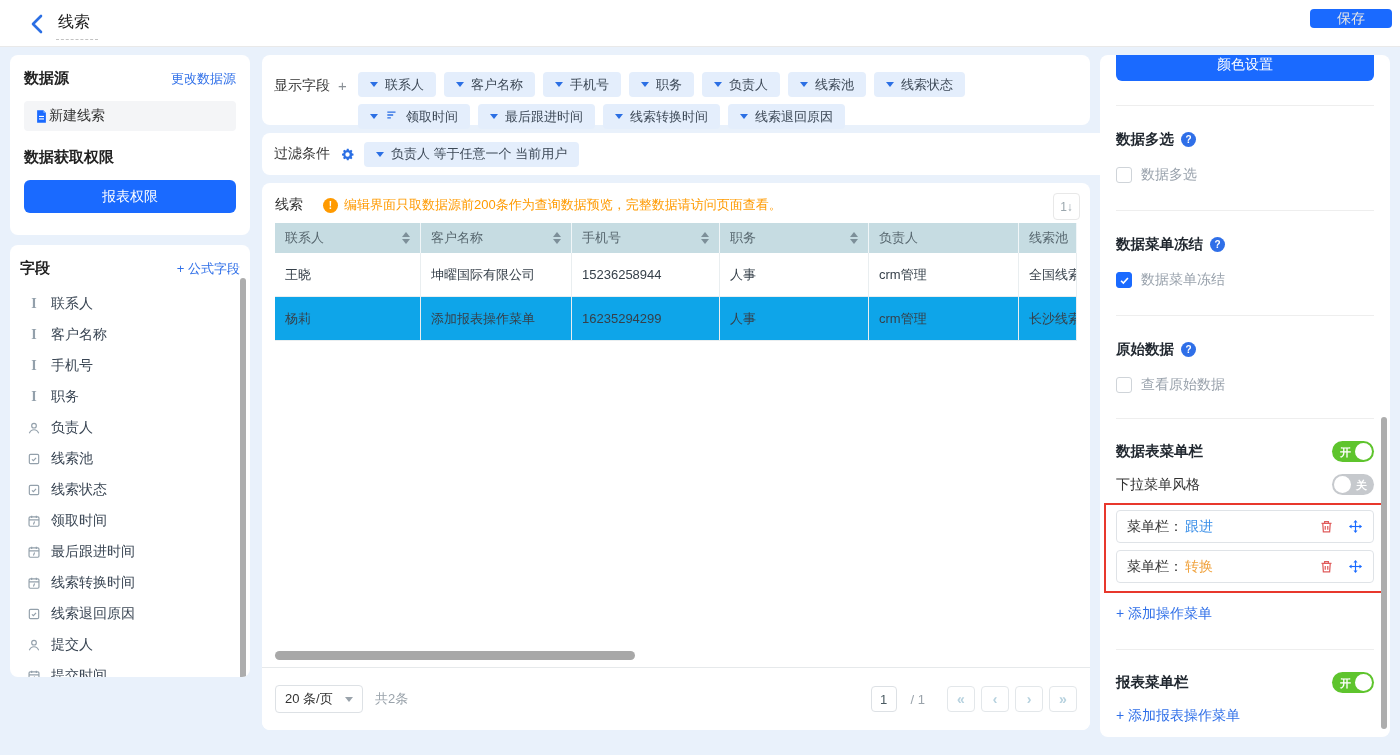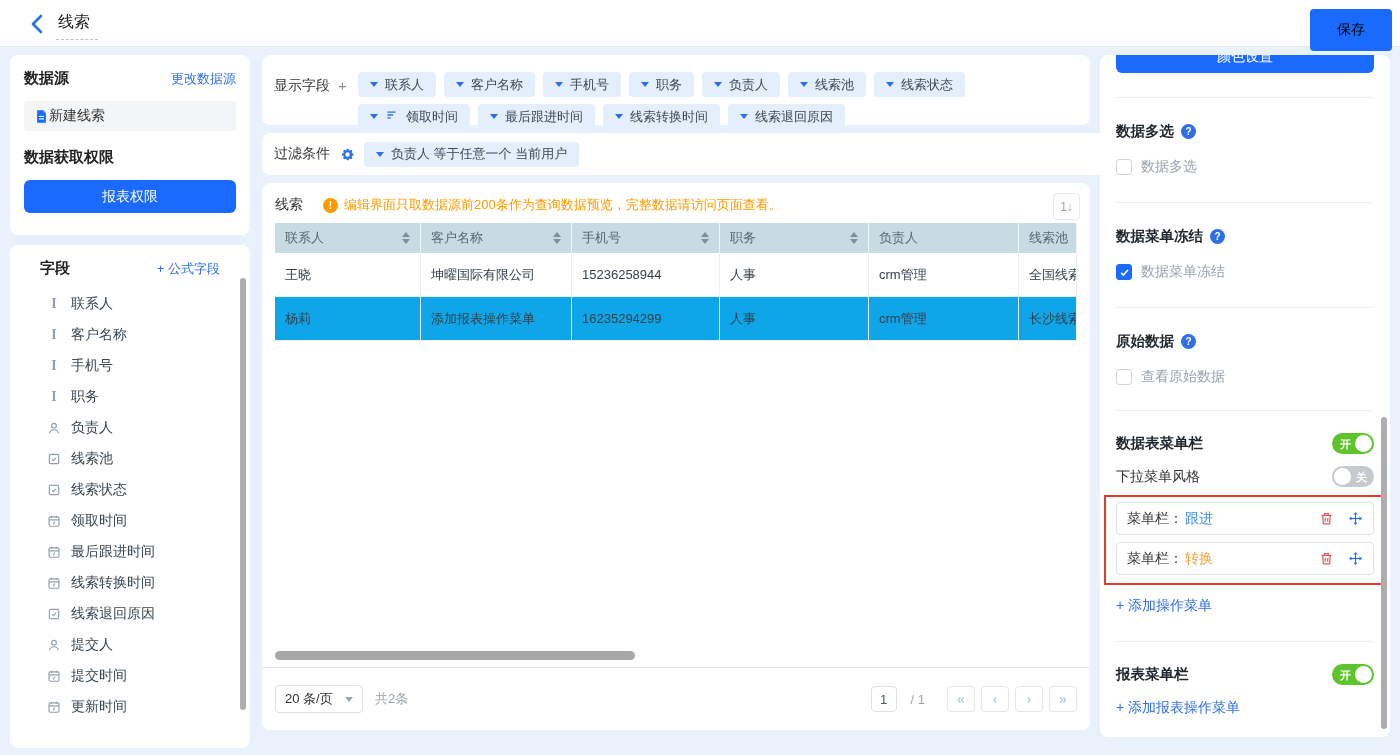--- a/index.html
+++ b/index.html
@@ -10,32 +10,32 @@
     background: #e9f1fb;
     overflow: hidden;
     color: #333;
   }
   .card { position:absolute; background:#fff; border-radius:8px; }
 
   
   #topbar { position:absolute; left:0; top:0; width:1400px; height:47px; background:#fff; border-bottom:1px solid #e9e9e9; z-index:5; }
   .back-btn { position:absolute; left:26px; top:12px; width:24px; height:24px; cursor:pointer; }
   .page-title { position:absolute; left:56px; top:12px; font-size:16px; color:#222; padding:0 8px 6px 2px; border-bottom:1px dashed #c2c2c2; }
-  .save-btn { position:absolute; right:8px; top:9px; width:82px; height:42px; background:#1a6aff; color:#000000; border:none; border-radius:4px; font-size:14px; display:flex; align-items:center; justify-content:center; cursor:pointer; font-family:inherit; }
+  .save-btn { position:absolute; right:8px; top:9px; width:82px; height:19px; background:#1a6aff; color:#e5e5e5; border:none; border-radius:4px; font-size:14px; display:flex; align-items:center; justify-content:center; cursor:pointer; font-family:inherit; }
 
   
   #card-ds { left:10px; top:55px; width:240px; height:180px; padding:14px; }
   .row-between { display:flex; justify-content:space-between; align-items:center; }
   .sec-h { font-size:15px; font-weight:bold; color:#222; }
   .link-blue { font-size:13px; color:#2f6fe8; cursor:pointer; }
   .ds-item { margin-top:13px; height:30px; background:#f4f5f7; border-radius:4px; display:flex; align-items:center; padding:0 9px; font-size:14px; color:#333; }
   .perm-title { margin-top:17px; font-size:15px; font-weight:bold; color:#222; }
   .perm-btn { margin-top:13px; width:100%; height:33px; background:#1a6aff; border:none; border-radius:6px; color:#fff; font-size:14px; display:flex; align-items:center; justify-content:center; cursor:pointer; font-family:inherit; }
 
-  #card-fields { left:10px; top:245px; width:240px; height:503px; padding:14px 30px 8px; overflow:hidden; }
+  #card-fields { left:10px; top:245px; width:240px; height:432px; padding:14px 10px 8px; overflow:hidden; }
   .field-list { margin-top:10px; }
   .field-row { height:31px; display:flex; align-items:center; gap:9px; padding-left:6px; font-size:14px; color:#3a4654; cursor:pointer; }
   .fi { width:16px; height:16px; display:inline-flex; align-items:center; justify-content:center; flex:0 0 16px; }
   .fi-text { font-family:"Liberation Serif", serif; font-size:14px; color:#93a0ab; font-weight:bold; line-height:1; }
   .v-thumb { position:absolute; width:6px; background:#adadad; border-radius:3px; }
 
   
   #card-display { left:262px; top:55px; width:828px; height:70px; padding:17px 12px; display:flex; gap:8px; }
   .df-label { padding-top:5px; display:flex; gap:8px; font-size:14px; color:#333; width:76px; flex:0 0 76px; }
   .df-plus { color:#8a9096; font-size:15px; cursor:pointer; }
@@ -71,21 +71,21 @@
   .pagesize { width:88px; height:28px; border:1px solid #dde1e5; border-radius:4px; display:flex; align-items:center; justify-content:space-between; padding:0 9px; font-size:13px; color:#333; cursor:pointer; background:#fff; }
   .sel-caret { width:0;height:0;border-left:4px solid transparent;border-right:4px solid transparent;border-top:5px solid #9aa3ab; }
   .total-label { font-size:13px; color:#9aa3ab; }
   .f-spacer { flex:1; }
   .page-box { width:26px; height:26px; border:1px solid #dde1e5; border-radius:4px; display:flex; align-items:center; justify-content:center; font-size:13px; color:#4a5a62; background:#fff; }
   .page-of { font-size:13px; color:#9aa3ab; margin:0 2px; }
   .nav-btn { width:28px; height:26px; border:1px solid #e3e7ea; border-radius:4px; background:#fff; display:flex; align-items:center; justify-content:center; color:#b7d2df; font-size:14px; font-weight:bold; cursor:pointer; font-family:inherit; }
   .nav-group { display:flex; gap:6px; margin-left:8px; }
 
   
-  #panel-right { left:1100px; top:55px; width:290px; height:682px; padding:0 16px; overflow:hidden; }
+  #panel-right { left:1100px; top:55px; width:290px; height:682px; padding:8px 16px; overflow:hidden; }
   .color-btn { width:100%; height:32px; margin-top:-14px; background:#1a6aff; border:none; border-radius:6px; color:#fff; font-size:14px; display:flex; align-items:center; justify-content:center; cursor:pointer; font-family:inherit; }
   .divider { border-top:1px solid #eee; }
   .d1{margin-top:24px;} .d2{margin-top:26px;} .d3{margin-top:26px;} .d4{margin-top:24px;} .d5{margin-top:26px;}
   .sec-title { display:flex; align-items:center; gap:7px; margin-top:24px; font-size:14.5px; font-weight:bold; color:#1f262e; }
   .cb-row { margin-top:17px; display:flex; align-items:center; gap:9px; cursor:pointer; }
   .cb { width:16px; height:16px; border:1px solid #cfd4d9; border-radius:3px; background:#fff; flex:0 0 16px; }
   .cb.checked { background:#1a6aff; border-color:#1a6aff; display:flex; align-items:center; justify-content:center; }
   .cb-label { font-size:14px; color:#99a2ac; }
   .sec-title-row { display:flex; justify-content:space-between; align-items:center; margin-top:22px; }
   .sub-row { display:flex; justify-content:space-between; align-items:center; margin-top:12px; font-size:14px; color:#333; }

